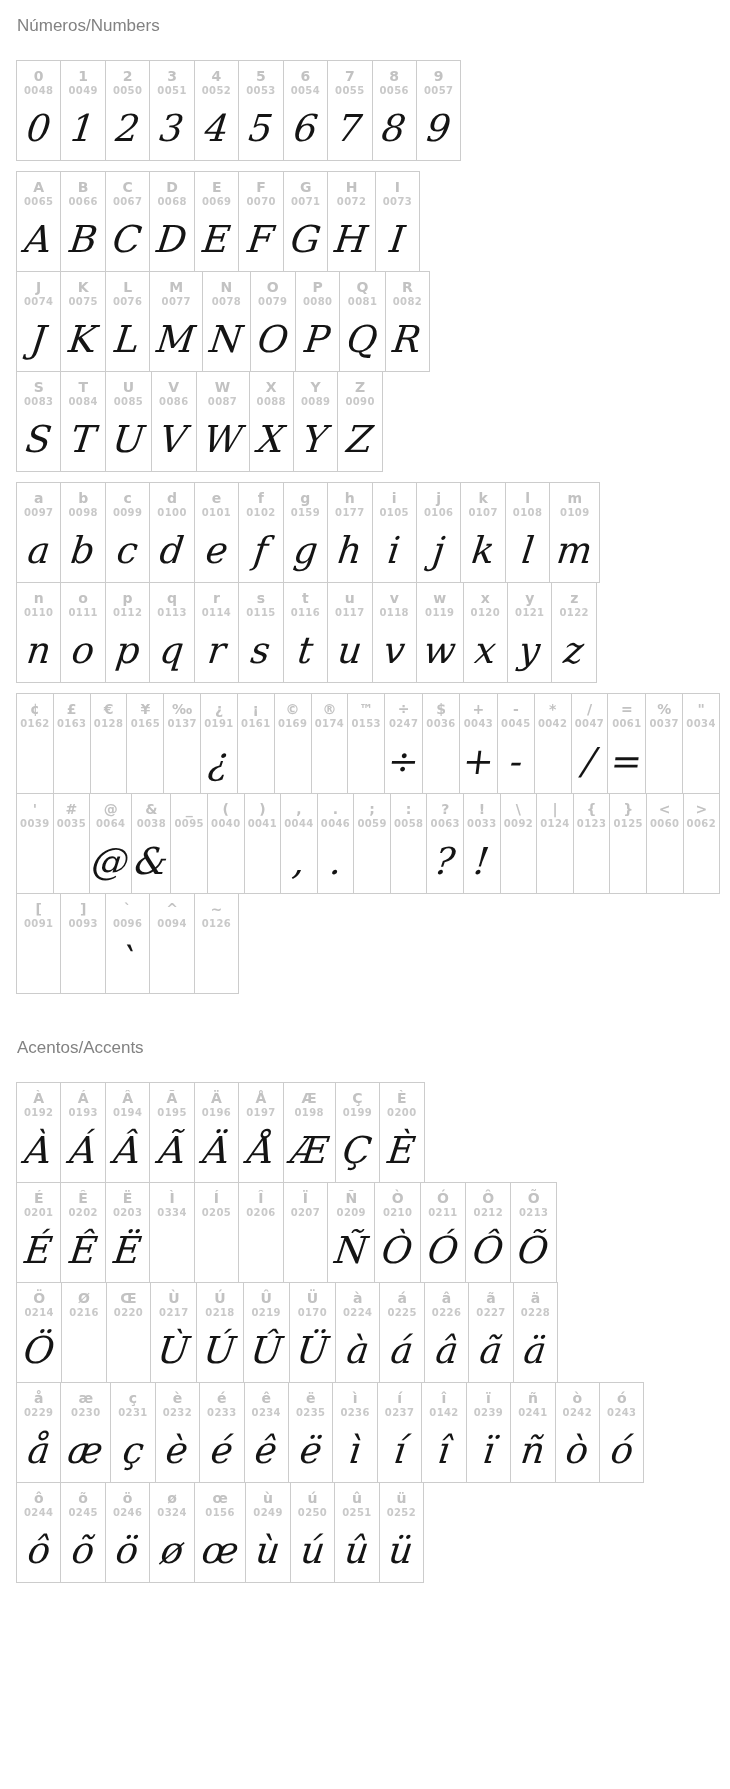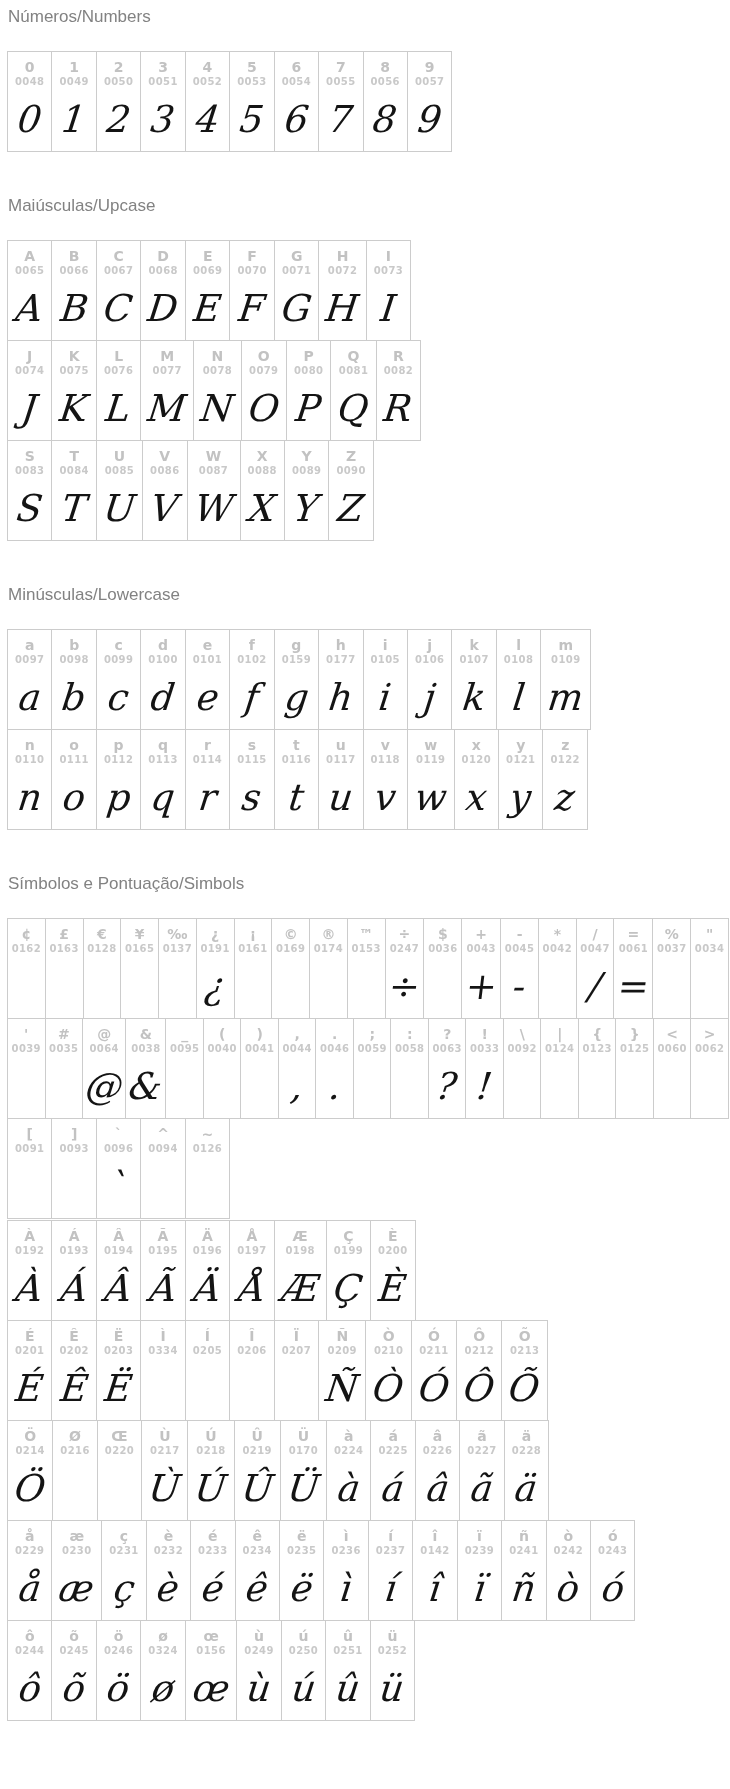--- a/index.html
+++ b/index.html
@@ -2,21 +2,21 @@
 <html><head>
 <meta charset="utf-8">
 <style>
   html,body{margin:0;padding:0;background:#ffffff;}
   body{
     width:730px;
     font-family:"Liberation Sans",sans-serif;
     padding:6px 0 24px 6px;
     box-sizing:border-box;
   }
-  .section{margin:1px;}
+  .section{margin:10px;}
   .section-title{
     font-size:17px;
     font-weight:normal;
     color:#828282;
     margin:44px 0 24px 1px;
     font-family:"Liberation Sans",sans-serif;
   }
   .section:first-child .section-title{margin-top:0;}
   .glyph-table{display:block;}
   .glyph-row{display:flex;margin-top:-1px;}
@@ -119,21 +119,20 @@
             </div>
             <div class="cell">
               <div class="ch">9</div>
               <div class="code">0057</div>
               <div class="glyph">9</div>
             </div>
           </div>
         </div>
       </section>
       <section class="section">
-        <h2 class="section-title">Maiúsculas/Upcase</h2>
         <div class="glyph-table">
           <div class="glyph-row">
             <div class="cell">
               <div class="ch">A</div>
               <div class="code">0065</div>
               <div class="glyph">A</div>
             </div>
             <div class="cell">
               <div class="ch">B</div>
               <div class="code">0066</div>
@@ -260,21 +259,20 @@
             </div>
             <div class="cell">
               <div class="ch">Z</div>
               <div class="code">0090</div>
               <div class="glyph">Z</div>
             </div>
           </div>
         </div>
       </section>
       <section class="section">
-        <h2 class="section-title">Minúsculas/Lowercase</h2>
         <div class="glyph-table">
           <div class="glyph-row">
             <div class="cell">
               <div class="ch">a</div>
               <div class="code">0097</div>
               <div class="glyph">a</div>
             </div>
             <div class="cell">
               <div class="ch">b</div>
               <div class="code">0098</div>
@@ -399,21 +397,20 @@
             </div>
             <div class="cell">
               <div class="ch">z</div>
               <div class="code">0122</div>
               <div class="glyph">z</div>
             </div>
           </div>
         </div>
       </section>
       <section class="section">
-        <h2 class="section-title">Símbolos e Pontuação/Simbols</h2>
         <div class="glyph-table">
           <div class="glyph-row">
             <div class="cell">
               <div class="ch">¢</div>
               <div class="code">0162</div>
               <div class="glyph"></div>
             </div>
             <div class="cell">
               <div class="ch">£</div>
               <div class="code">0163</div>
@@ -625,20 +622,21 @@
             </div>
             <div class="cell">
               <div class="ch">~</div>
               <div class="code">0126</div>
               <div class="glyph"></div>
             </div>
           </div>
         </div>
       </section>
       <section class="section">
+        <h2 class="section-title">Acentos/Accents</h2>
         <div class="glyph-table">
           <div class="glyph-row">
             <div class="cell">
               <div class="ch">À</div>
               <div class="code">0192</div>
               <div class="glyph">À</div>
             </div>
             <div class="cell">
               <div class="ch">Á</div>
               <div class="code">0193</div>

